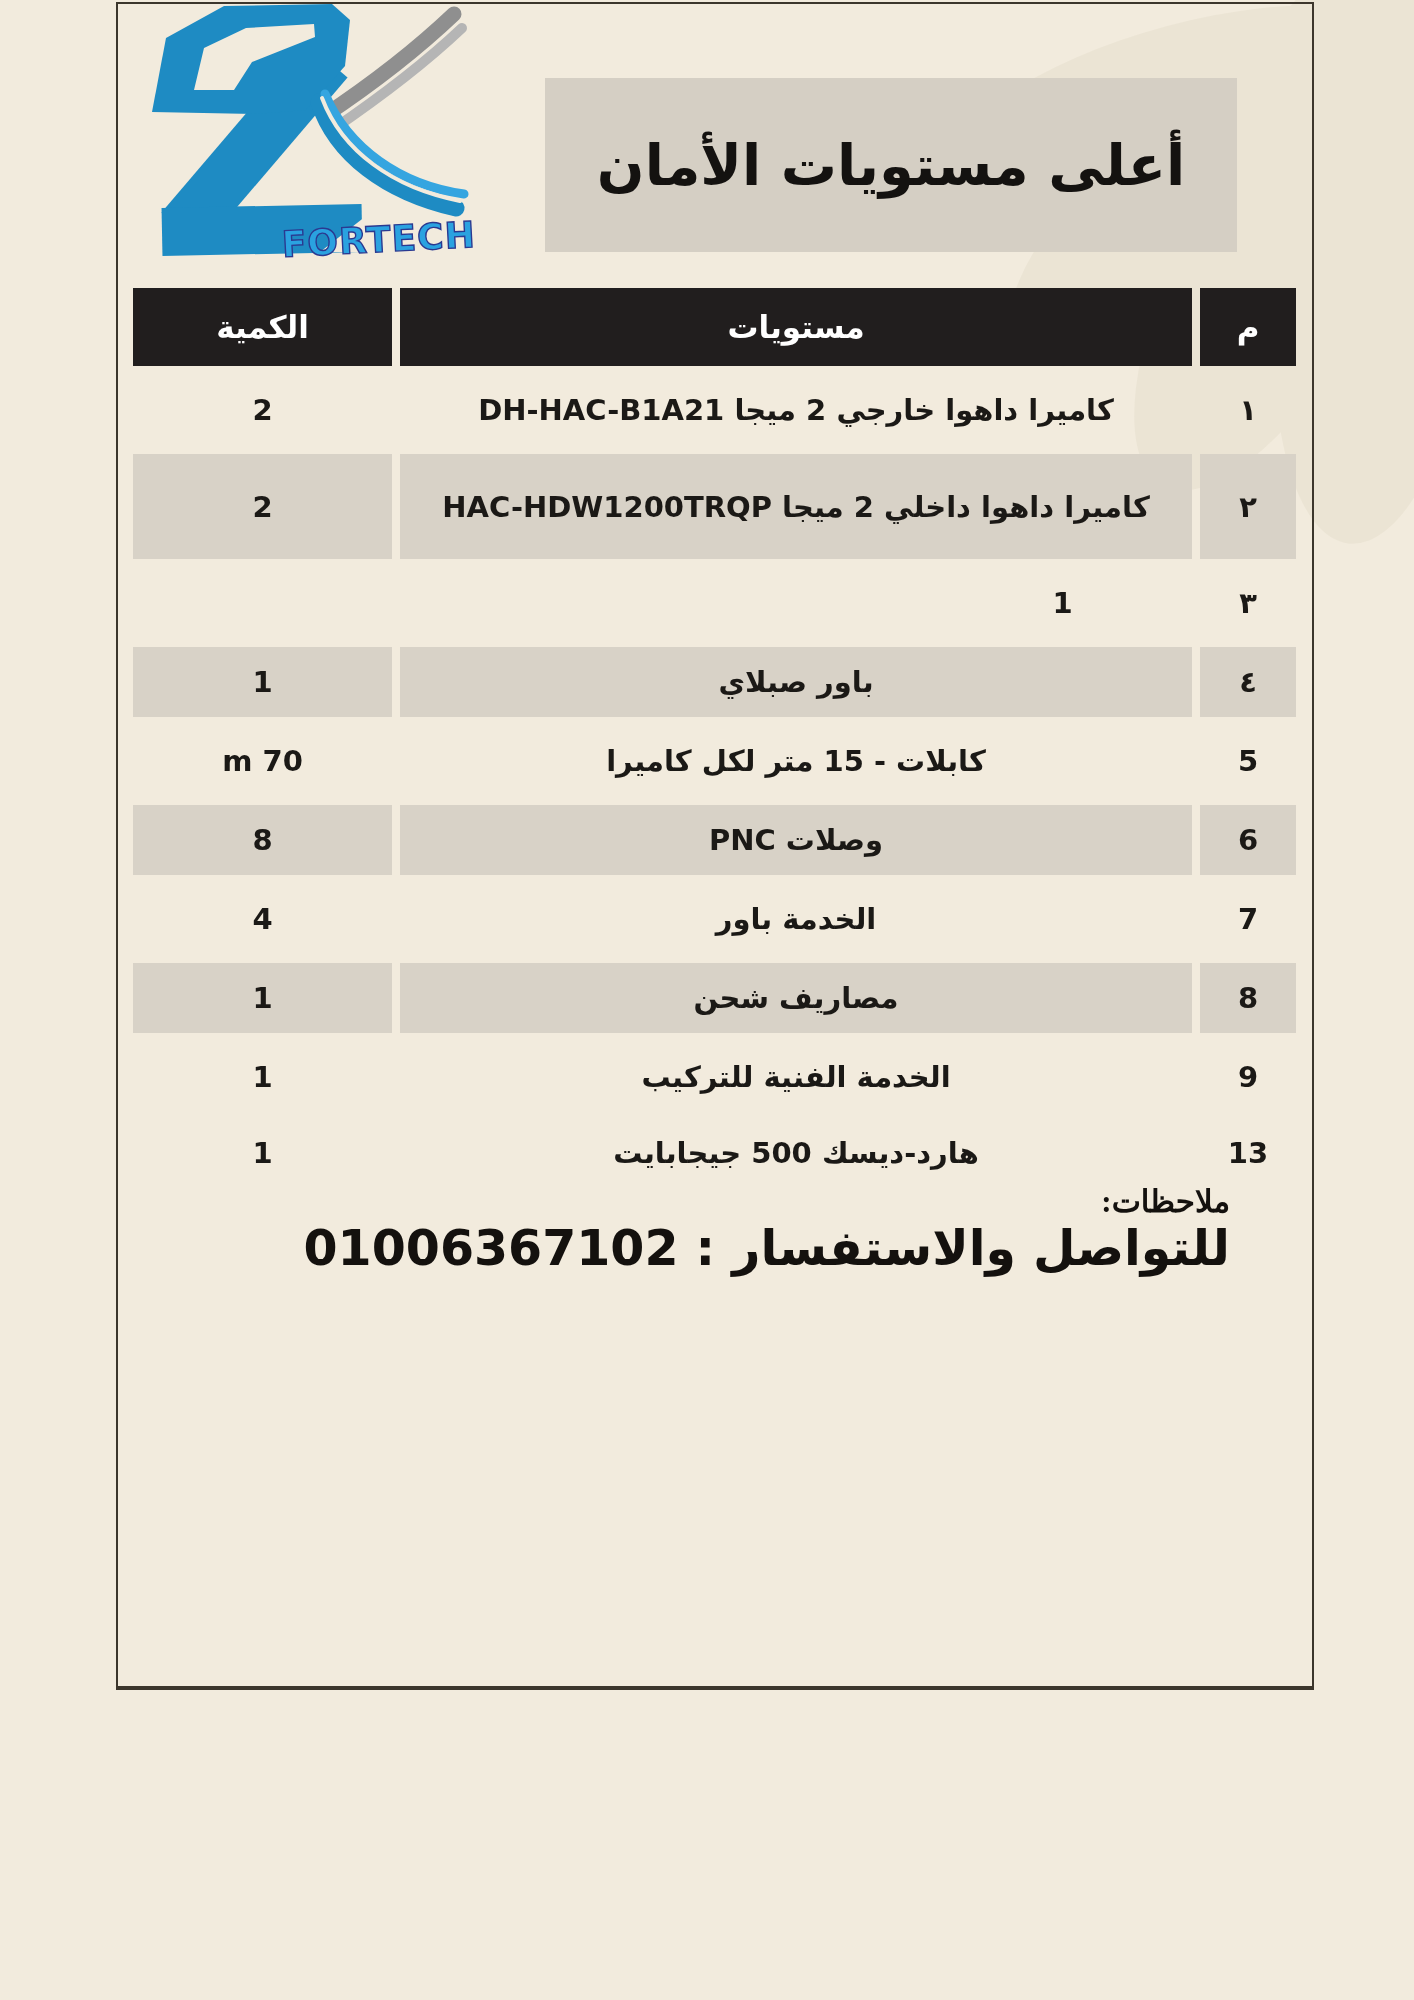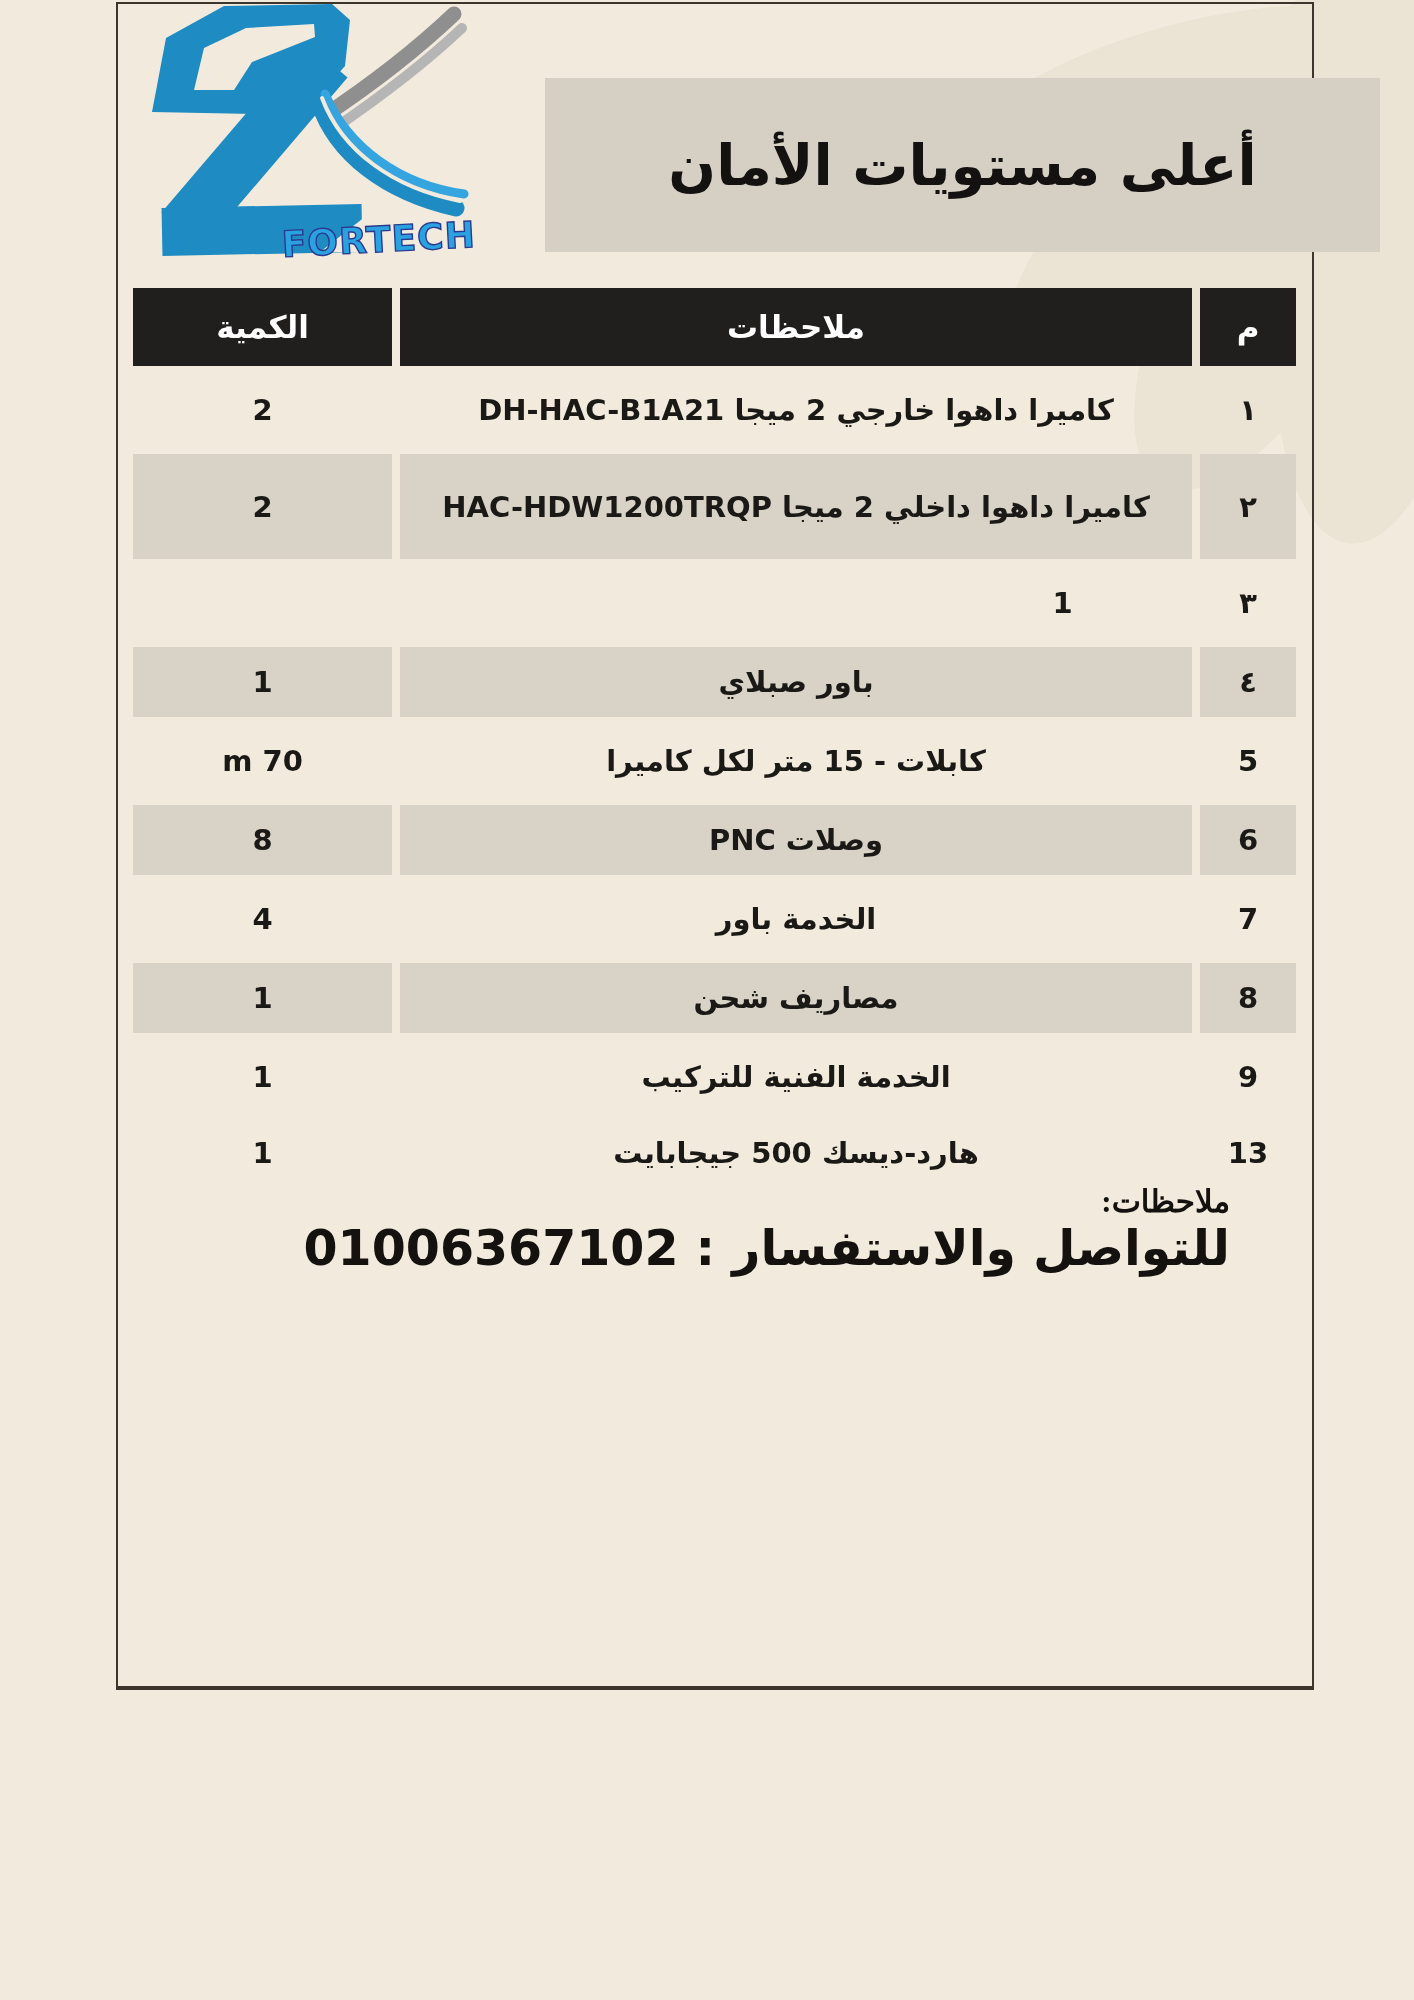--- a/index.html
+++ b/index.html
@@ -13,21 +13,21 @@
   .deco{position:absolute;right:0;top:0;width:434px;height:720px;pointer-events:none;}
   
   .frame{
     position:absolute;left:116px;top:2px;width:1198px;height:1688px;
     border:2px solid #3c362c;border-bottom-width:4px;box-sizing:border-box;
   }
   
   .logo{position:absolute;left:134px;top:2px;width:346px;height:258px;}
   
   .banner{
-    position:absolute;left:545px;top:78px;width:835px;height:174px;
+    position:absolute;left:545px;top:78px;width:692px;height:174px;
     background:#d5cfc4;display:flex;align-items:center;justify-content:center;
   }
   .banner .title{
     font-size:56px;font-weight:bold;color:#141210;direction:rtl;white-space:nowrap;
   }
   
   .tbl{position:absolute;left:133px;top:288px;width:1163px;direction:rtl;}
   .trow{display:flex;gap:8px;align-items:stretch;}
   .cell{
     display:flex;align-items:center;justify-content:center;
@@ -92,21 +92,21 @@
   <text x="245" y="250" text-anchor="middle" transform="rotate(-3 245 242)" font-family="DejaVu Sans, Liberation Sans, sans-serif" font-size="36" font-weight="bold" fill="#2aa2e0" stroke="#2b3990" stroke-width="1.4" letter-spacing="1">FORTECH</text>
 </svg>
 
 <div class="banner">
   <div class="title">أعلى مستويات الأمان</div>
 </div>
 
 <div class="tbl">
   <div class="trow thead">
     <div class="cell c-idx">م</div>
-    <div class="cell c-comp">ملاحظات</div>
+    <div class="cell c-comp">مستويات</div>
     <div class="cell c-qty">الكمية</div>
   </div>
   <div id="rows-host">
       <div class="trow body" style="height: 64px;">
         <div class="cell c-idx">١</div>
         <div class="cell c-comp">كاميرا داهوا خارجي 2 ميجا DH-HAC-B1A21</div>
         <div class="cell c-qty">2</div>
       </div>
       <div class="trow body shaded" style="height: 105px;">
         <div class="cell c-idx">٢</div>

